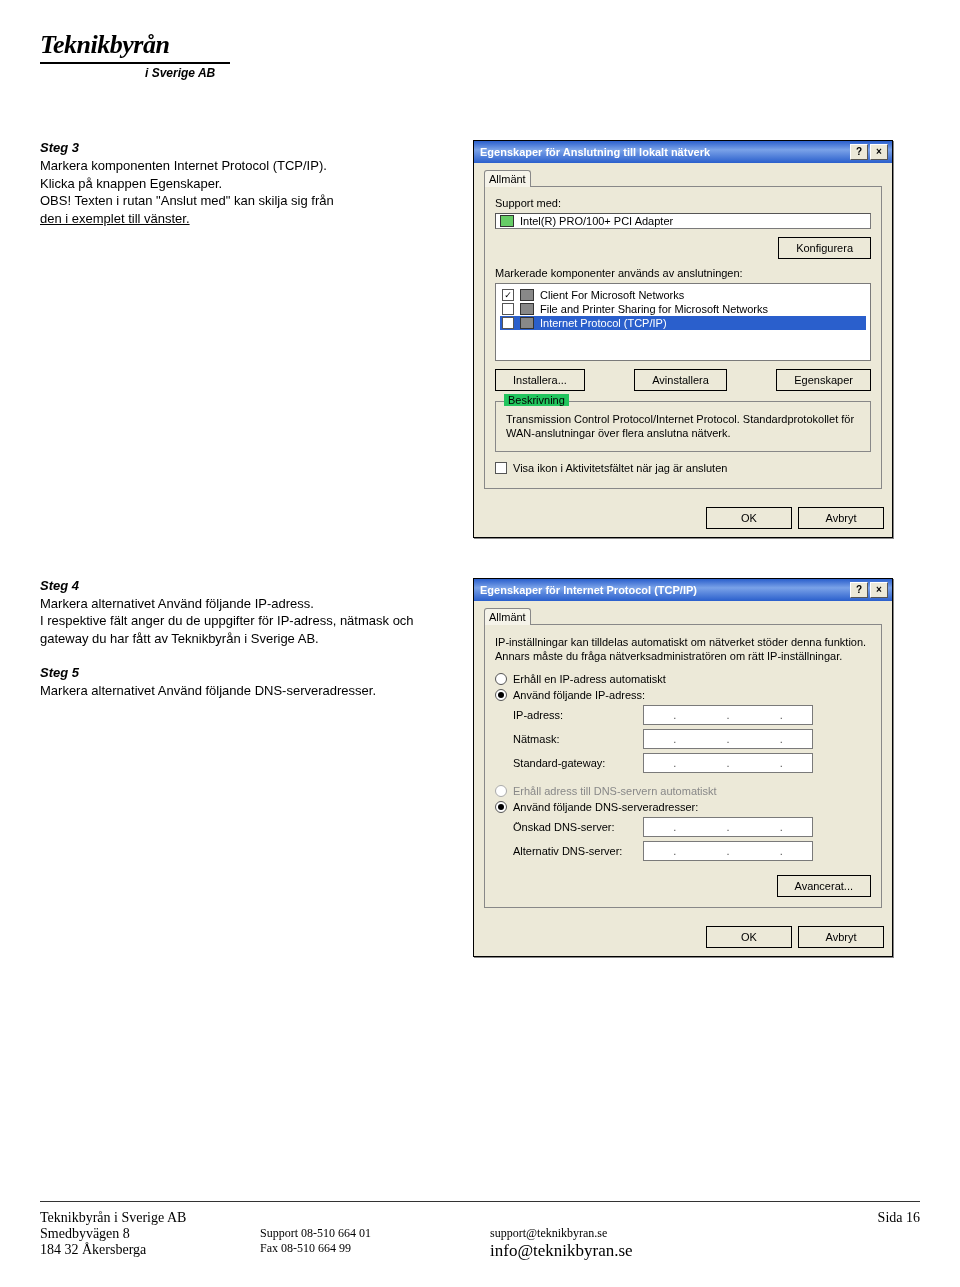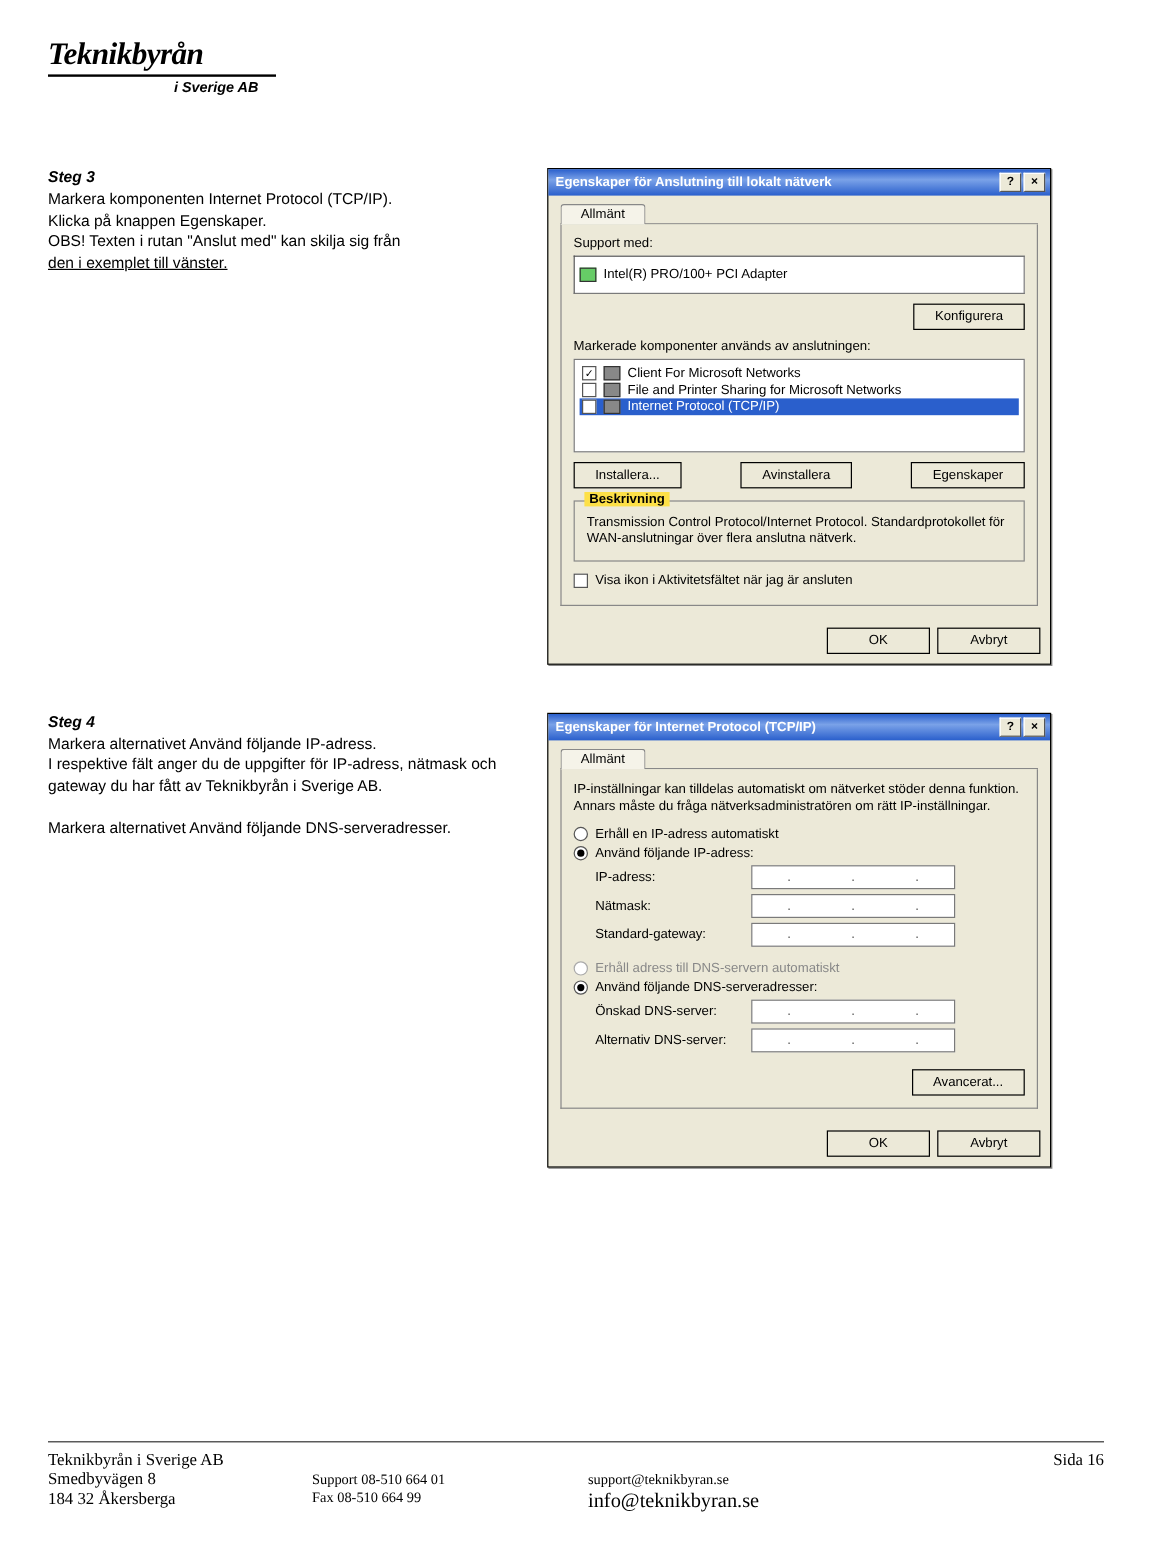--- a/index.html
+++ b/index.html
@@ -16,21 +16,21 @@
   .logo {
     font-family: "Times New Roman", serif;
     font-weight: bold;
     font-style: italic;
     font-size: 26px;
     letter-spacing: -0.5px;
   }
   .logo-line { width: 190px; height: 2px; background: #000; margin: 2px 0 2px 0; }
   .logo-sub { font-family: Arial; font-style: italic; font-weight: bold; font-size: 12px; padding-left: 105px; }
 
-  .content-row { display:flex; gap:16px; margin-top: 60px; }
+  .content-row { display:flex; gap:33px; margin-top: 60px; }
   .left-col { width: 400px; }
   .right-col { flex: 1; }
 
   .step-title { font-style: italic; font-weight: bold; margin-bottom: 2px; }
   .step-body { font-weight: normal; line-height: 1.35; }
   .step-body .under { text-decoration: underline; }
 
   .step-block { margin-bottom: 18px; }
 
   
@@ -53,31 +53,31 @@
   .title-btn {
     width:18px; height:16px; background:#ece9d8; border:1px solid #fff;
     font-size:10px; line-height:14px; text-align:center; color:#000;
     border-right-color:#555; border-bottom-color:#555;
   }
 
   .dlg-body { padding: 6px 10px 10px 10px; }
   .tab-row { display:flex; border-bottom:1px solid #888; }
   .tab {
     border:1px solid #888; border-bottom:none; background:#ece9d8;
-    padding: 2px 16px; position:relative; top:1px; background:#f5f3e9;
+    padding: 2px 4px; position:relative; top:1px; background:#f5f3e9;
     border-radius: 3px 3px 0 0;
   }
   .tabpanel {
     border:1px solid #888; border-top:none; padding:10px; background:#ece9d8;
   }
 
   .field-label { margin-bottom:4px; }
   .sunken {
     background:#fff; border:1px solid #7a7a7a; border-top-color:#555; border-left-color:#555;
-    height: 32px; padding:2px 4px; display:flex; align-items:center; gap:6px;
+    height: 16px; padding:2px 4px; display:flex; align-items:center; gap:6px;
   }
   .listbox {
     background:#fff; border:1px solid #7a7a7a; height: 78px; padding:4px; overflow:hidden;
   }
   .list-item { display:flex; align-items:center; gap:6px; padding:1px 2px; }
   .list-item.selected { background:#2a5fcc; color:#fff; }
   .chk { width:12px; height:12px; border:1px solid #555; background:#fff; font-size:9px; line-height:10px; text-align:center; }
   .nic-icon { width:14px; height:12px; background:#6c6; border:1px solid #333; }
   .svc-icon { width:14px; height:12px; background:#888; border:1px solid #333; }
 
@@ -86,21 +86,21 @@
     border:1px solid #000; font-size:11px; text-align:center;
     display:inline-flex; align-items:center; justify-content:center;
     padding: 0 17px;
   }
   .btn-row { display:flex; gap:6px; justify-content:flex-end; margin-top:8px; }
 
   .groupbox {
     border:1px solid #888; padding:10px; margin-top:10px; position:relative;
   }
   .groupbox > .gb-title {
-    position:absolute; top:-8px; left:8px; background:#fde047; padding:0 4px;font-weight:bold;
+    position:absolute; top:-8px; left:8px; background:#22c55e; padding:0 4px;
   }
 
   .radio-row, .chk-row { display:flex; align-items:center; gap:6px; margin:4px 0; }
   .radio { width:12px; height:12px; border:1px solid #555; border-radius:50%; background:#fff; display:inline-flex; align-items:center; justify-content:center; }
   .radio.sel::after { content:""; width:6px; height:6px; background:#000; border-radius:50%; }
   .radio.disabled, .chk.disabled { border-color:#aaa; }
   .gray { color:#888; }
 
   .form-row { display:flex; align-items:center; margin:4px 0; }
   .form-row .lbl { width:130px; }
@@ -212,20 +212,21 @@
   <div class="content-row" style="margin-top:40px">
     <div class="left-col">
       <div class="step-block">
         <div class="step-title">Steg 4</div>
         <div class="step-body">
           <div>Markera alternativet Använd följande IP-adress.</div>
           <div>I respektive fält anger du de uppgifter för IP-adress, nätmask och gateway du har fått av Teknikbyrån i Sverige AB.</div>
         </div>
       </div>
       <div class="step-block">
+        <div class="step-title">Steg 5</div>
         <div class="step-body">
           <div>Markera alternativet Använd följande DNS-serveradresser.</div>
         </div>
       </div>
     </div>
 
     <div class="right-col">
       <div class="dialog">
         <div class="titlebar">
           <span>Egenskaper för Internet Protocol (TCP/IP)</span>

